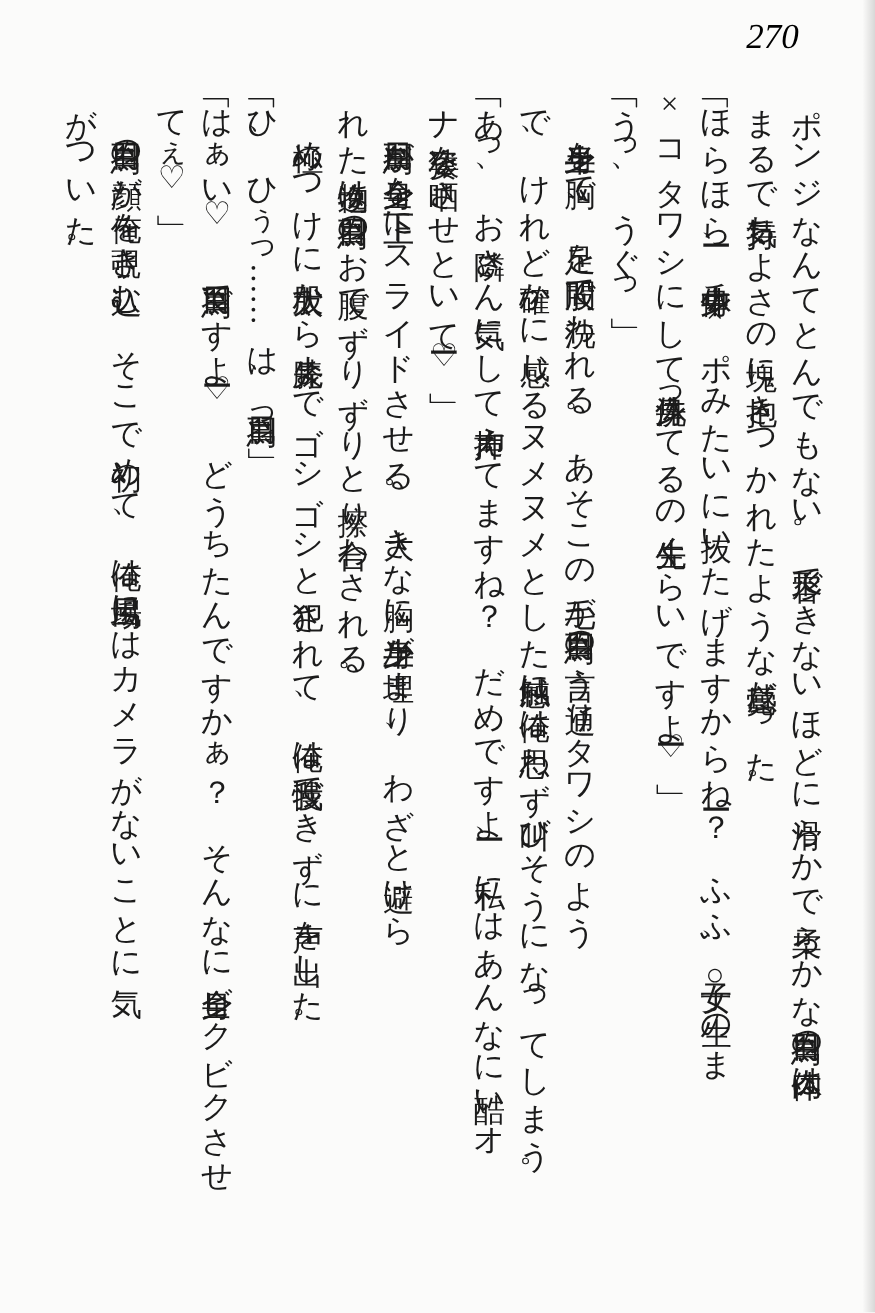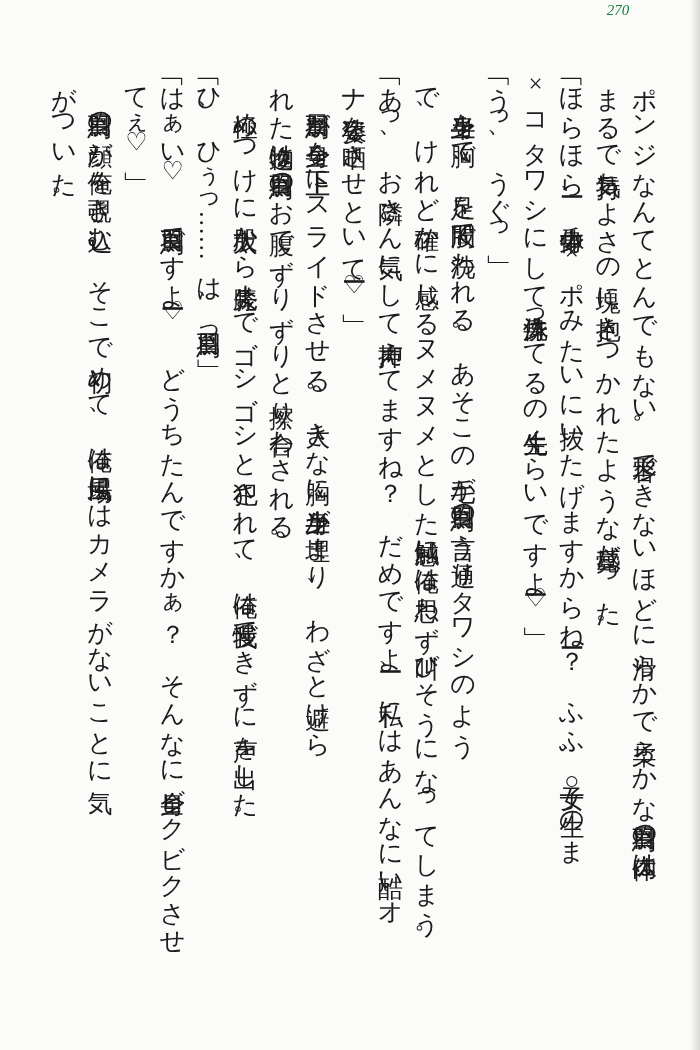--- a/index.html
+++ b/index.html
@@ -17,27 +17,27 @@
   
   .scan-edge {
     position: absolute;
     top: 0; right: 0;
     width: 10px; height: 100%;
     background: linear-gradient(to right, rgba(0,0,0,0), rgba(0,0,0,0.14));
     pointer-events: none;
   }
   .page-number {
     position: absolute;
-    top: 2px;
+    top: 14px;
     left: 586px;
     width: 64px;
     text-align: center;
-    font-size: 15px;
+    font-size: 28px;
     font-style: italic;
-    color: #15803d;
+    color: #000000;
   }
   .vtext {
     position: absolute;
     top: 70px;
     right: 38px;
     height: 952px;
     writing-mode: vertical-rl;
     text-orientation: mixed;
     font-size: 25px;
     color: #1b1b1b;

